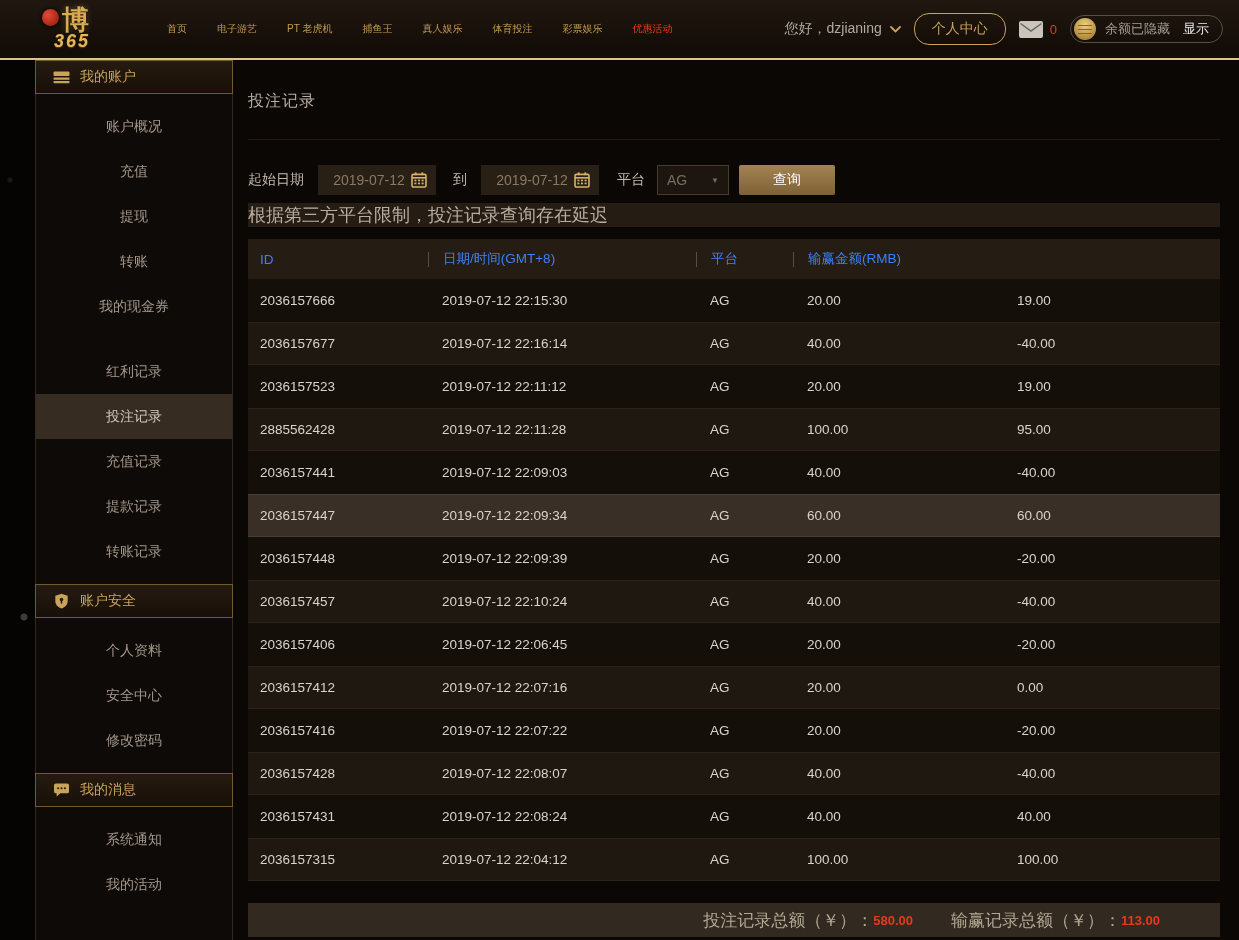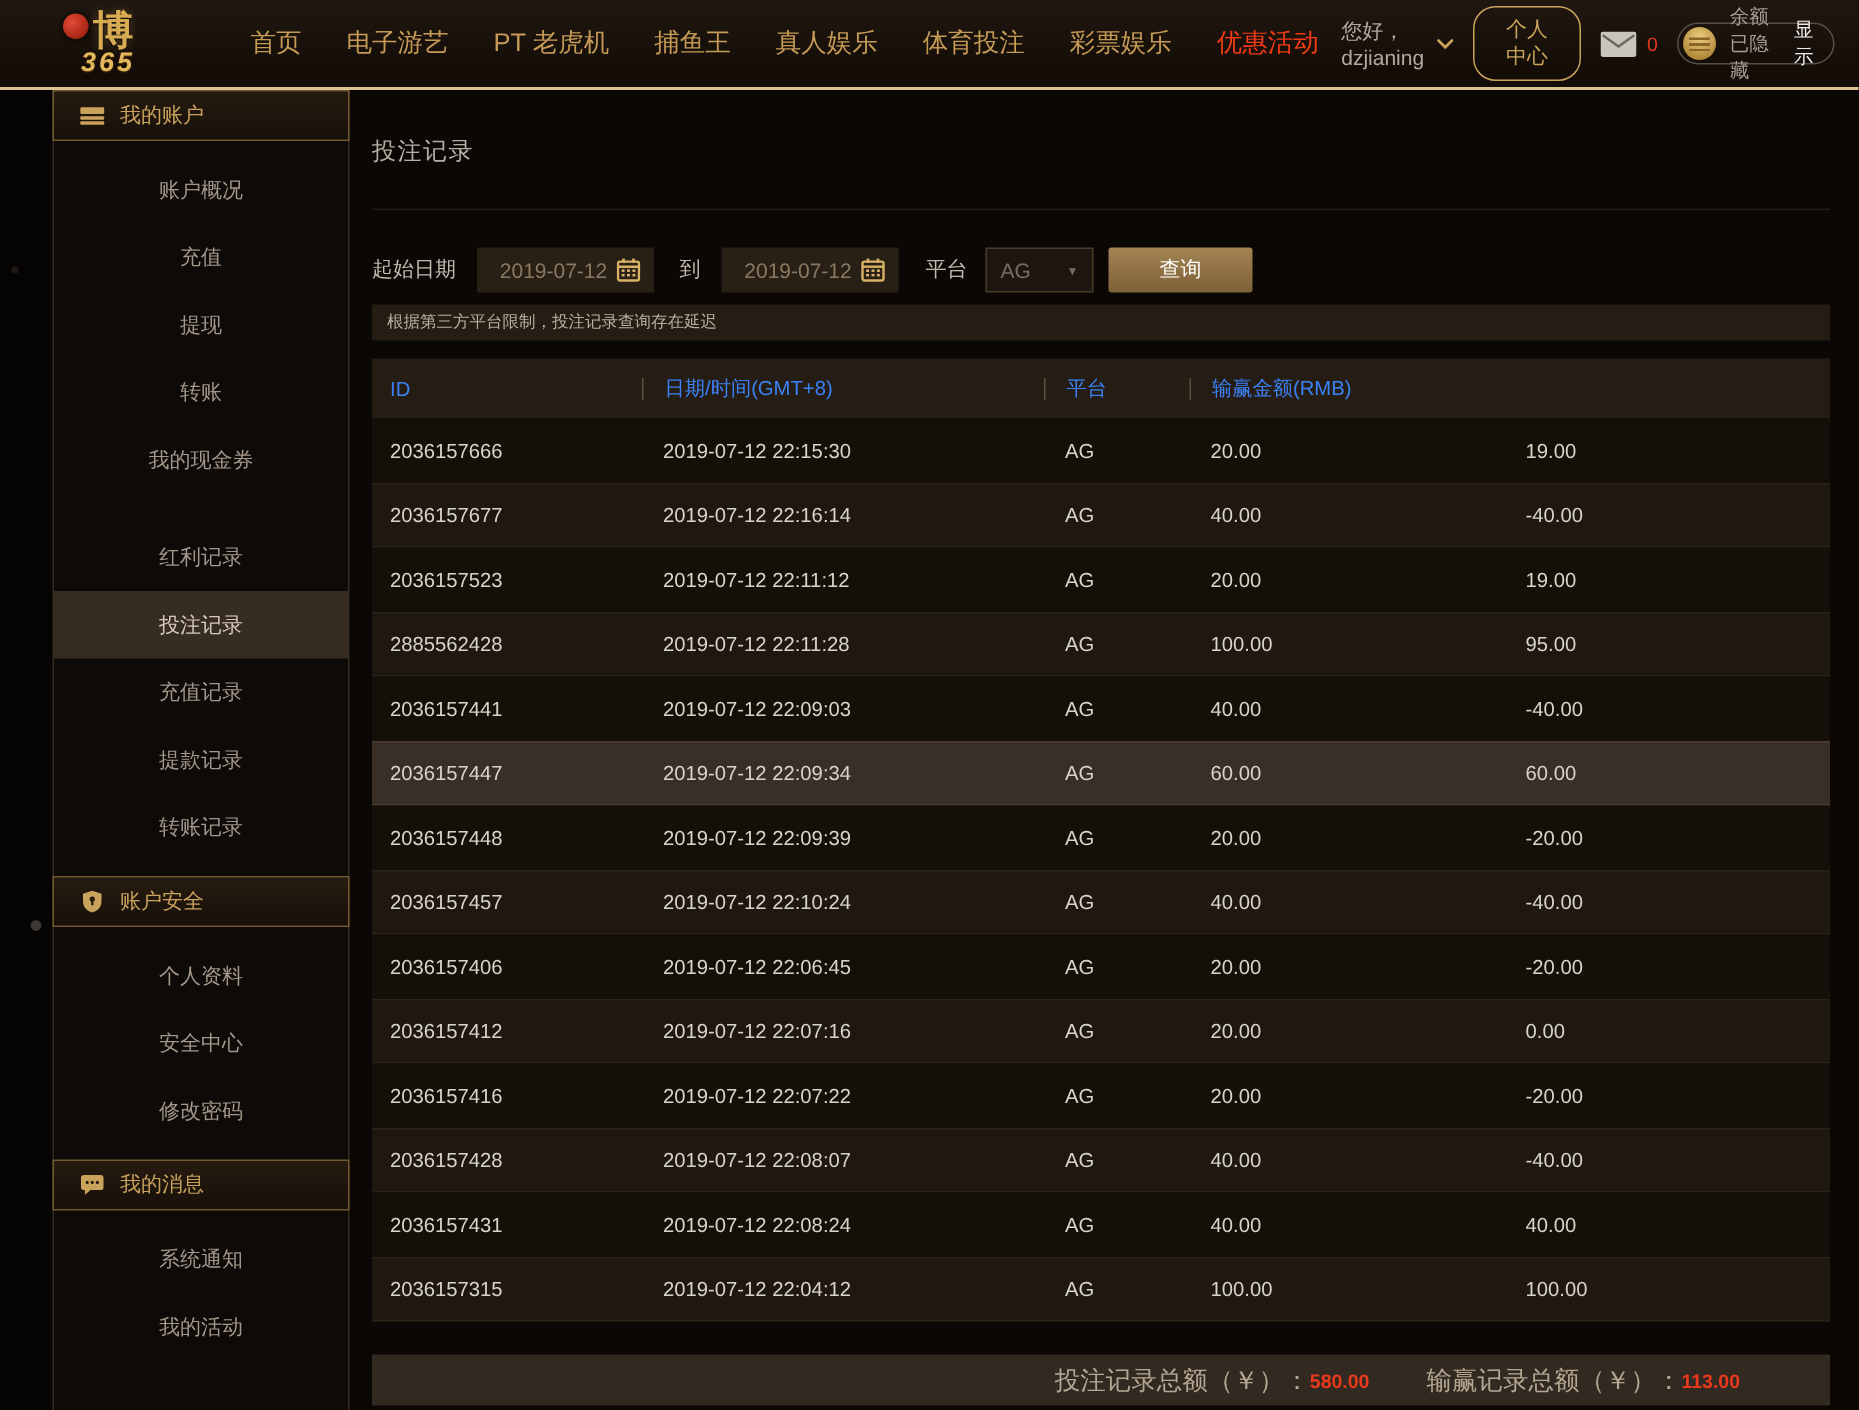--- a/index.html
+++ b/index.html
@@ -26,21 +26,21 @@
     display:flex; align-items:center; z-index:5;
   }
   .logo{ position:relative; width:112px; height:58px; margin-left:26px; flex:none; cursor:pointer; }
   .logo-ball{ position:absolute; left:16px; top:9px; width:17px; height:17px; border-radius:50%;
     background:radial-gradient(circle at 35% 35%, #e24b35, #8f1408); box-shadow:0 0 4px #000; }
   .logo-bo{ position:absolute; left:36px; top:2px; font-size:27px; font-weight:bold; color:#d8ab52;
     text-shadow:0 1px 2px #000, 0 0 6px rgba(216,171,82,.35); }
   .logo-num{ position:absolute; left:28px; top:31px; font-size:18px; font-weight:bold; font-style:italic;
     color:#e3b75c; letter-spacing:2px; text-shadow:0 1px 1px #5c3c0e; }
   .nav{ display:flex; align-items:center; margin-left:14px; }
-  .nav-item{ color:#c59a55; font-size:17px; padding:0 15px; line-height:58px; cursor:pointer; white-space:nowrap; }
+  .nav-item{ color:#c59a55; font-size:10px; padding:0 15px; line-height:58px; cursor:pointer; white-space:nowrap; }
   .nav-item.highlight{ color:#f43b14; }
   .topbar-right{ margin-left:auto; display:flex; align-items:center; margin-right:16px; gap:13px; }
   .greeting{ display:flex; align-items:center; gap:8px; color:#b1aaa1; font-size:14px; cursor:pointer; }
   .profile-btn{ border:1px solid #c9a25c; background:transparent; color:#c9a25c; border-radius:15px;
     padding:6px 17px; font-size:14px; cursor:pointer; font-family:inherit; }
   .mail{ display:flex; align-items:center; gap:7px; cursor:pointer; }
   .mail-count{ color:#e8391e; font-size:13px; }
   .balance-pill{ border:1px solid #555049; border-radius:15px; height:28px; display:flex; align-items:center;
     padding:0 13px 0 3px; gap:9px; cursor:pointer; }
   .coin{ width:22px; height:22px; border-radius:50%; position:relative; flex:none;
@@ -79,21 +79,21 @@
   .date-text{ color:#8b7a63; font-size:14px; flex:1; text-align:center; }
   .to-label{ margin-left:17px; }
   .platform-label{ margin-left:18px; }
   .platform-select{ margin-left:12px; width:72px; height:30px; background:#1d1610; border:1px solid #463a28;
     display:flex; align-items:center; justify-content:space-between; padding:0 9px; cursor:pointer; }
   .platform-value{ color:#776c5f; font-size:14px; }
   .select-arrow{ color:#776c5f; font-size:8px; }
   .search-btn{ margin-left:10px; width:96px; height:30px; border:none; border-radius:2px;
     background:linear-gradient(180deg,#a38353,#7d6136); color:#fff; font-size:14px; cursor:pointer; font-family:inherit; }
   .notice-bar{ margin-top:8px; height:24px; line-height:24px; background:#251d14;
-    color:#b9ae9e; font-size:11px; padding-left:10px; }
+    color:#b9ae9e; font-size:18px; }
 
   .table{ margin-top:12px; }
   .thead{ display:flex; height:40px; background:#251c13; }
   .th{ display:flex; align-items:center; color:#3b82f6; font-size:13.5px; font-weight:normal; }
   .th:not(.col0)::before{ content:""; width:1px; height:15px; background:#57503f; margin-right:14px; flex:none; }
   .th.col0{ padding-left:12px; }
   .col0{ width:180px; } .col1{ width:268px; } .col2{ width:97px; } .col3{ width:210px; } .col4{ width:217px; }
   .tr{ display:flex; height:43px; align-items:center; background:#150f0a; cursor:pointer; }
   .tr.even{ background:#1f1811; box-shadow:inset 0 1px 0 #2b2218, inset 0 -1px 0 #2b2218; }
   .tr.hl{ background:#3a2f26; box-shadow:inset 0 1px 0 #4a3e32, inset 0 -1px 0 #4a3e32; }

